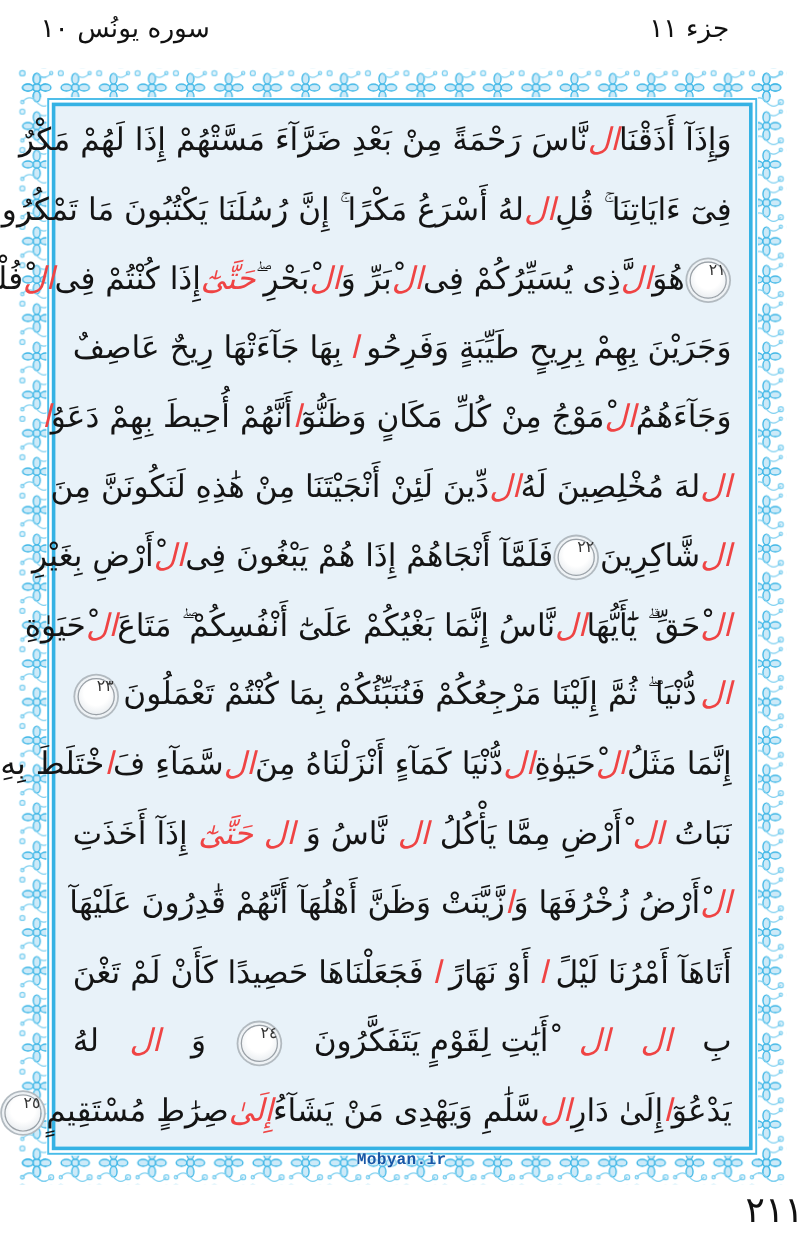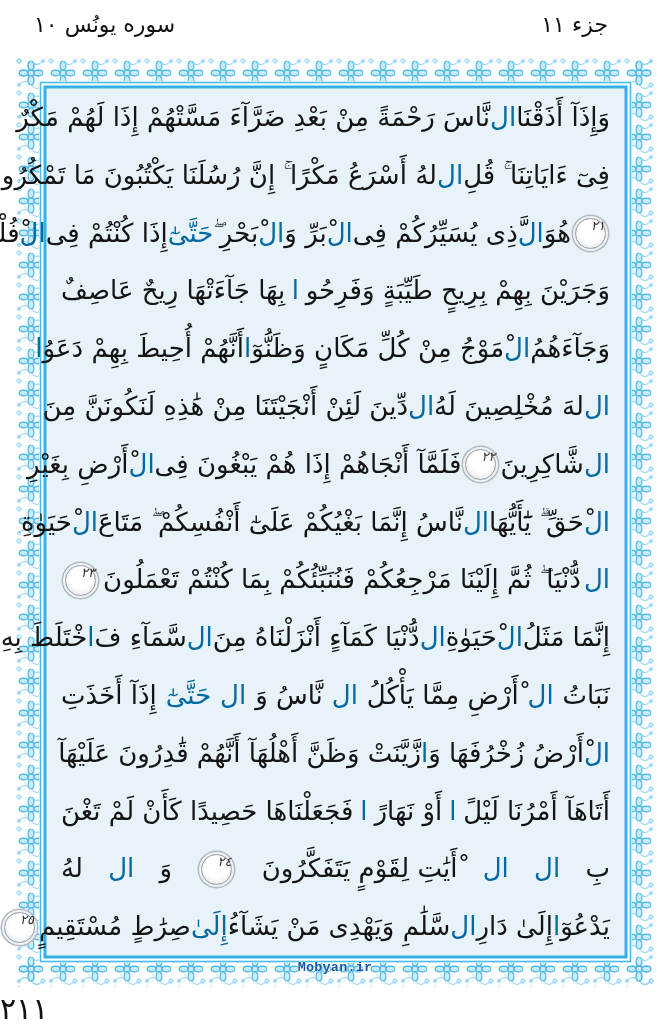--- a/index.html
+++ b/index.html
@@ -26,40 +26,40 @@
     text-align:justify;color:#141414;
     font-size:26px;line-height:57.8px;
     font-family:"DejaVu Serif","DejaVu Sans",serif;
   }
   .qline{
     height:57.8px;white-space:nowrap;
     text-align:justify;text-align-last:justify;
     display:flex;justify-content:space-between;align-items:center;
   }
   .qline > span{display:inline-block;}
-  .hl{color:#0369a1;}
+  .hl{color:#ef4444;font-style:italic;}
   .vmark{
     display:inline-flex;align-items:center;justify-content:center;
     width:29px;height:29px;border-radius:50%;
     border:1.5px solid #9aa0a6;
     box-shadow:0 0 0 2px #eef2f5, 0 0 0 3.5px #b2bac0;
     background:radial-gradient(circle at 50% 40%, #ffffff 45%, #dde3e8 100%);
     color:#333;font-size:13px;line-height:1;
     font-family:"DejaVu Sans",sans-serif;
-    margin:0 4px;flex:0 0 auto;font-style:italic;
+    margin:0 4px;flex:0 0 auto;
   }
   
   .watermark{
     position:absolute;top:960px;left:50%;transform:translateX(-50%);
     font-family:Liberation Mono, monospace;font-weight:bold;
     font-size:13.5px;color:#1757a6;letter-spacing:.2px;
     text-shadow:0 0 3px #ffffff,0 0 1px #ffffff;z-index:5;
   }
   .page-number{
-    position:absolute;top:991px;left:0;right:0;text-align:left;
+    position:absolute;top:991px;left:0;right:0;text-align:right;
     font-size:30px;color:#111;
     font-family:"DejaVu Serif","DejaVu Sans",serif;
   }
 </style>
 </head>
 <body>
 
 <div class="header">
   <span>جزء ١١</span>
   <span>سوره يونُس ١٠</span>

